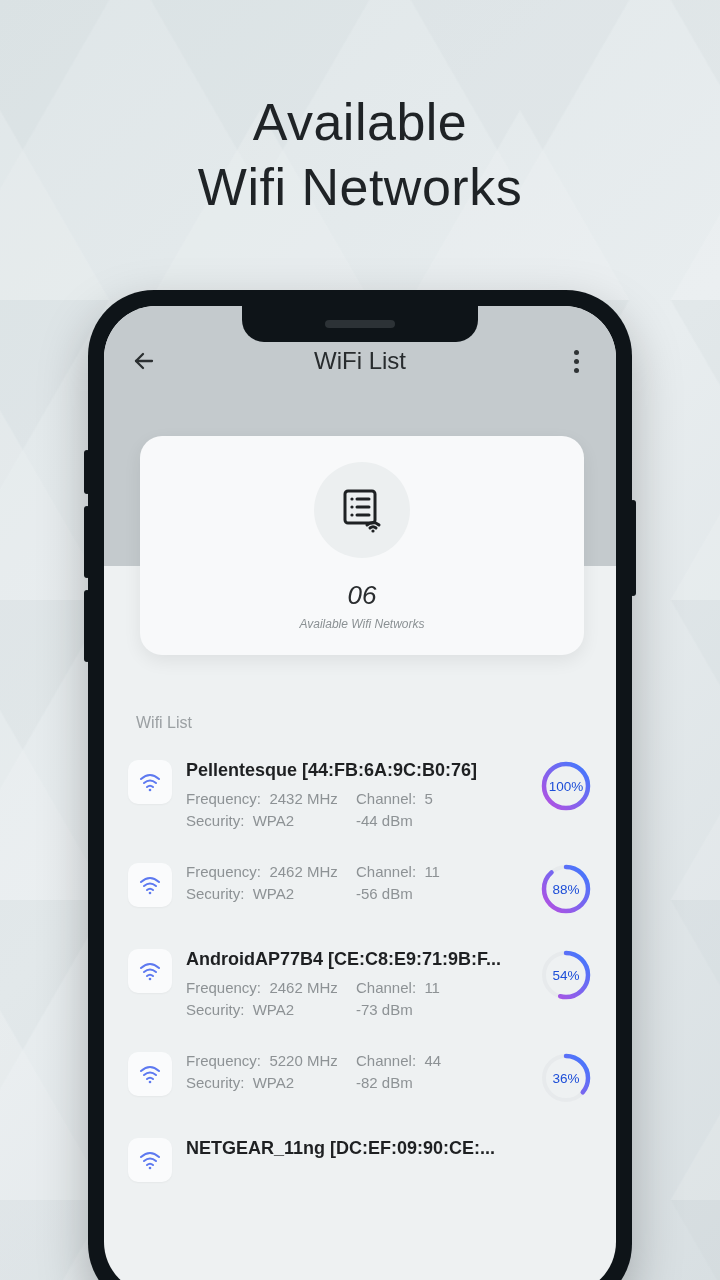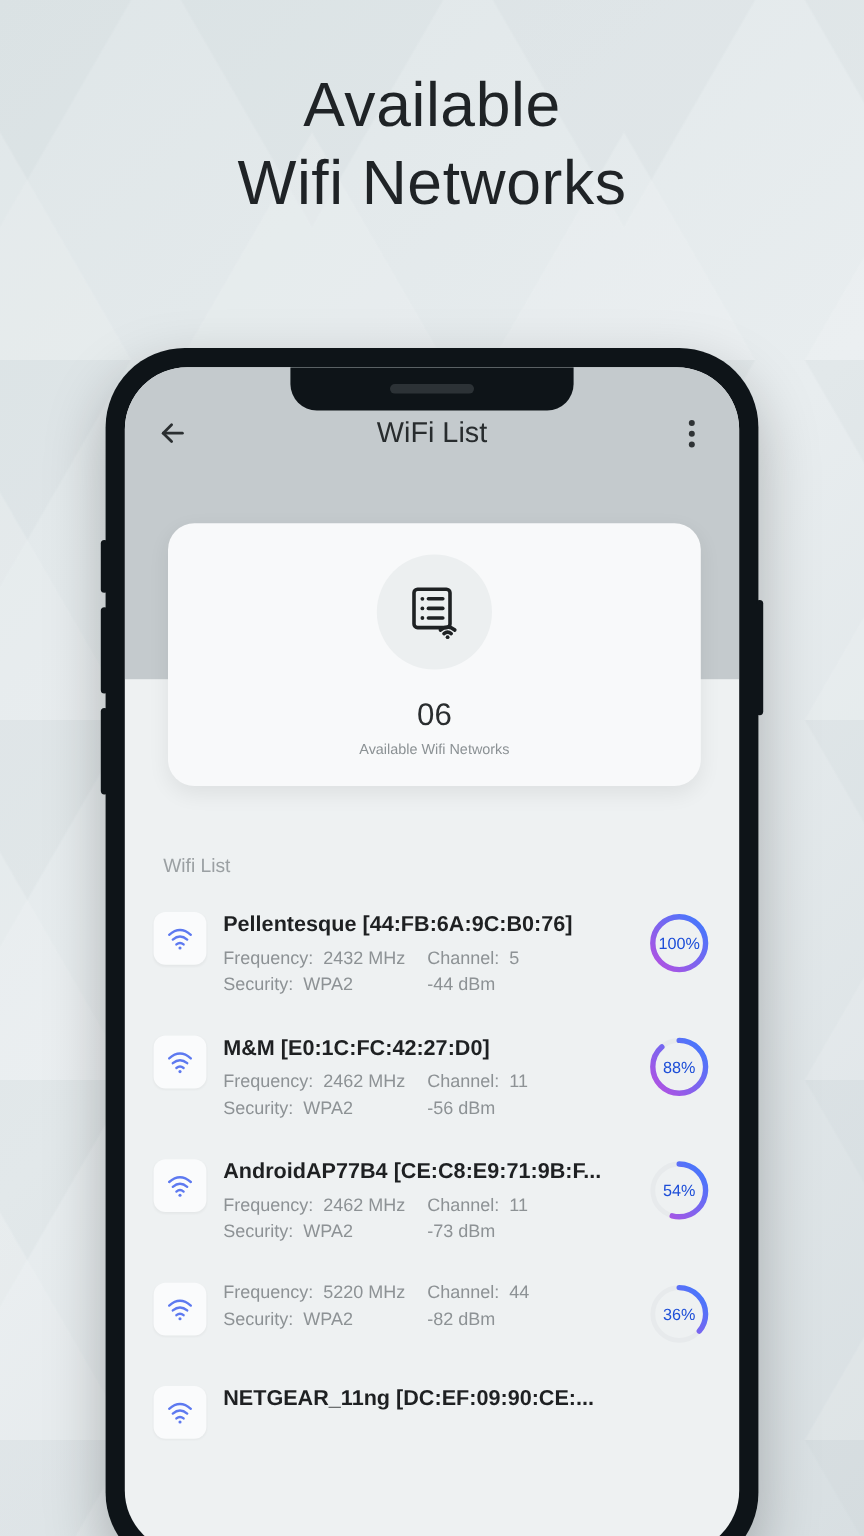--- a/index.html
+++ b/index.html
@@ -6,21 +6,21 @@
 body { width: 720px; height: 1280px; background: linear-gradient(135deg, #dfe6e8 0%, #e8edef 50%, #d8dfe2 100%); position: relative; overflow: hidden; }
 
 
 .bg-tri { position: absolute; inset: 0; opacity: 0.35; background:
   linear-gradient(60deg, rgba(255,255,255,0.4) 25%, transparent 25.5%),
   linear-gradient(-60deg, rgba(255,255,255,0.4) 25%, transparent 25.5%),
   linear-gradient(60deg, transparent 74.5%, rgba(200,210,213,0.5) 75%),
   linear-gradient(-60deg, transparent 74.5%, rgba(200,210,213,0.5) 75%);
   background-size: 260px 300px; }
 
-.promo-title { position: relative; text-align: center; padding-top: 56px; font-size: 52px; font-weight: 500; color: #1f2326; line-height: 1.25; letter-spacing: 0.5px; }
+.promo-title { position: relative; text-align: center; padding-top: 90px; font-size: 52px; font-weight: 500; color: #1f2326; line-height: 1.25; letter-spacing: 0.5px; }
 
 
 .phone { position: absolute; left: 88px; top: 290px; width: 544px; height: 1020px; background: #0e1418; border-radius: 66px; padding: 16px; box-shadow: 0 20px 50px rgba(0,0,0,0.25); }
 .screen { width: 100%; height: 100%; background: #eef1f2; border-radius: 52px; overflow: hidden; position: relative; }
 
 .notch { position: absolute; top: 0; left: 50%; transform: translateX(-50%); width: 236px; height: 36px; background: #0e1418; border-bottom-left-radius: 22px; border-bottom-right-radius: 22px; z-index: 5; }
 .notch::before { content: ""; position: absolute; left: 50%; top: 14px; transform: translateX(-50%); width: 70px; height: 8px; background: #2c3236; border-radius: 4px; }
 
 .side-btn { position: absolute; background: #0e1418; border-radius: 4px; }
 .vol1 { left: -4px; top: 160px; width: 6px; height: 44px; }
@@ -31,21 +31,21 @@
 
 .app-hdr-bg { height: 260px; background: #c4cacd; }
 .app-bar { display: flex; align-items: center; height: 80px; padding: 30px 22px 0; }
 .back-btn { width: 36px; height: 36px; display: flex; align-items: center; justify-content: center; cursor: pointer; }
 .app-title { flex: 1; text-align: center; font-size: 24px; font-weight: 500; color: #282c2e; }
 .menu-btn { width: 36px; height: 36px; display: flex; align-items: center; justify-content: center; cursor: pointer; }
 .dots { display: flex; flex-direction: column; gap: 4px; }
 .dots span { width: 5px; height: 5px; border-radius: 50%; background: #2f3335; }
 
 
-.summary-card { position: absolute; left: 36px; right: 32px; top: 130px; background: #f8f9fa; border-radius: 22px; box-shadow: 0 6px 18px rgba(0,0,0,0.07); padding: 26px 20px 24px; text-align: center; }
+.summary-card { position: absolute; left: 36px; right: 32px; top: 130px; background: #f8f9fa; border-radius: 22px; box-shadow: 0 6px 18px rgba(0,0,0,0.07); padding: 26px 20px 24px; text-align: center; font-style: italic; }
 .summary-icon-wrap { width: 96px; height: 96px; border-radius: 50%; background: #eceff0; margin: 0 auto 22px; display: flex; align-items: center; justify-content: center; }
 .summary-count { font-size: 26px; font-weight: 500; color: #2a2d2f; margin-bottom: 6px; }
 .summary-label { font-size: 12px; color: #8b9194; }
 
 
 .list-heading { position: absolute; left: 32px; top: 408px; font-size: 16px; color: #9ba0a3; }
 .wifi-list { position: absolute; left: 20px; right: 20px; top: 440px; bottom: 0; overflow: hidden; }
 .wifi-item { display: flex; align-items: flex-start; gap: 14px; padding: 14px 4px 20px; }
 .wifi-icon-box { width: 44px; height: 44px; background: #fafbfc; border-radius: 10px; display: flex; align-items: center; justify-content: center; flex-shrink: 0; box-shadow: 0 1px 2px rgba(0,0,0,0.04); }
 .wifi-body { flex: 1; min-width: 0; }
@@ -154,21 +154,20 @@
         <div class="wifi-item">
     <div class="wifi-icon-box">
       <svg width="24" height="24" viewBox="0 0 24 24" fill="none" stroke="#5d79f0" stroke-width="2" stroke-linecap="round">
         <path d="M3 9 q9 -8 18 0"></path>
         <path d="M6 13 q6 -5 12 0"></path>
         <path d="M9 17 q3 -2.5 6 0"></path>
         <circle cx="12" cy="20" r="1.3" fill="#5d79f0" stroke="none"></circle>
       </svg>
     </div>
     <div class="wifi-body">
-      <div class="wifi-name">M&amp;M [E0:1C:FC:42:27:D0]</div>
 
       <div class="wifi-meta">
         <span><span class="meta-label">Frequency:</span>&nbsp;&nbsp;<span class="meta-val">2462 MHz</span></span>
         <span><span class="meta-label">Channel:</span>&nbsp;&nbsp;<span class="meta-val">11</span></span>
         <span><span class="meta-label">Security:</span>&nbsp;&nbsp;<span class="meta-val">WPA2</span></span>
         <span><span class="meta-val">-56 dBm</span></span>
       </div>
     </div>
 
     <div class="signal-ring">

